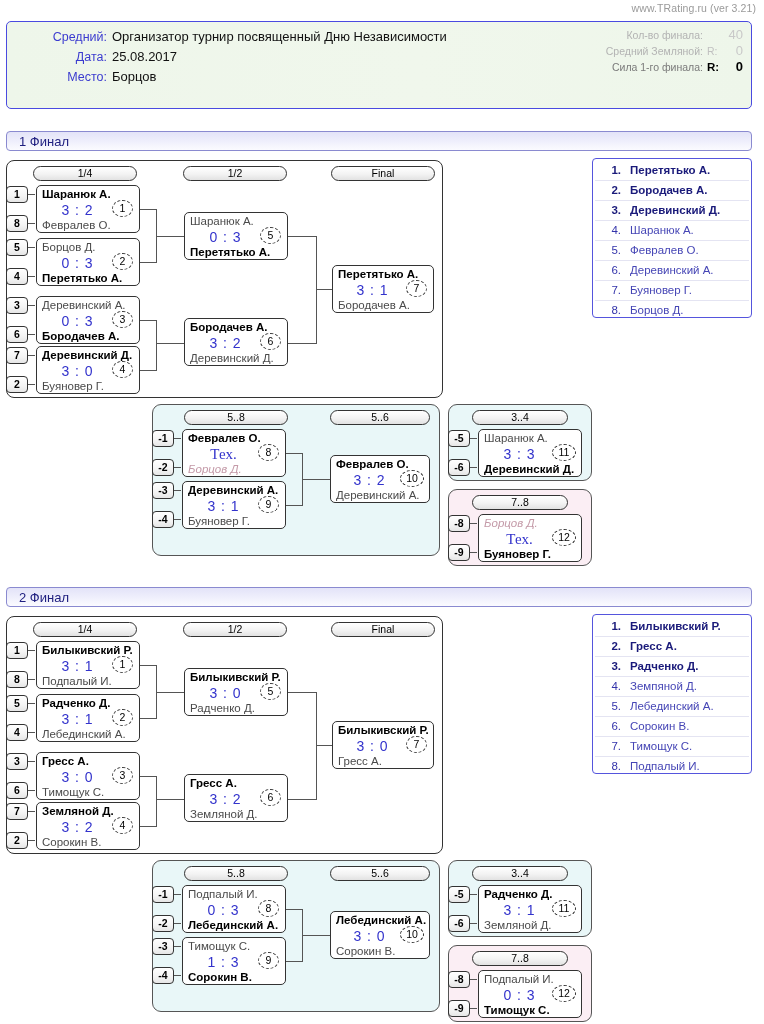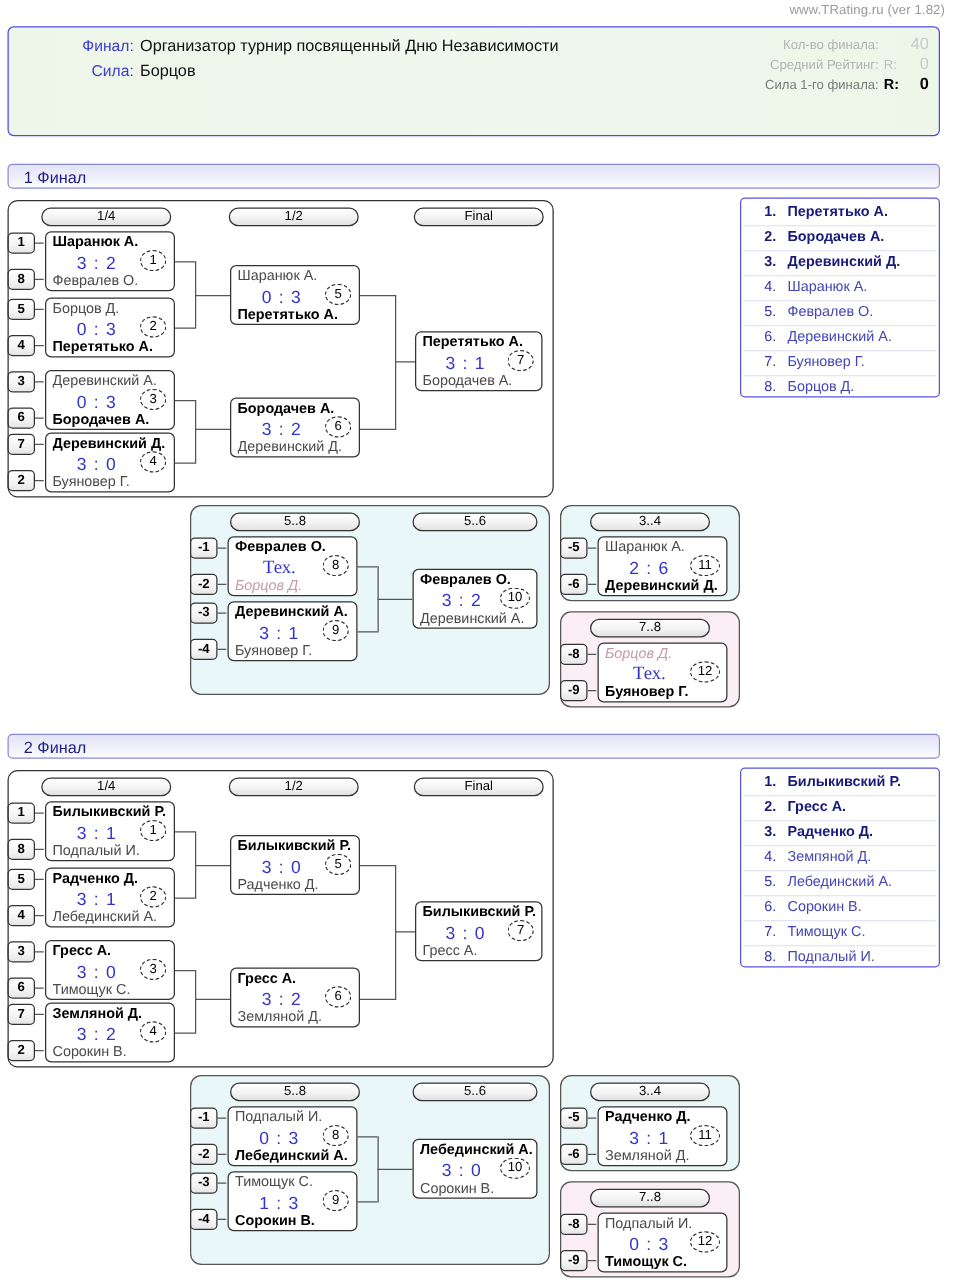--- a/index.html
+++ b/index.html
@@ -147,37 +147,40 @@
   .rankrow .num{
     display:inline-block;width:26px;text-align:right;
     padding-right:9px;color:#3333aa;font-size:11.5px;
   }
   .rankrow .nm{display:inline-block;color:#4545b5;}
   .rankrow.top .num,.rankrow.top .nm{font-weight:bold;color:#1a1a7a;}
 </style>
 </head>
 <body>
 
-<div class="watermark">www.TRating.ru (ver 1.82)</div>
+<div class="watermark">www.TRating.ru (ver 3.21)</div>
 
 <div class="info-box">
   <div class="info-left">
     <div class="info-row">
-      <span class="info-label">Финал:</span><span class="info-value">Организатор турнир посвященный Дню Независимости</span>
+      <span class="info-label">Средний:</span><span class="info-value">Организатор турнир посвященный Дню Независимости</span>
     </div>
     <div class="info-row">
-      <span class="info-label">Сила:</span><span class="info-value">Борцов</span>
+      <span class="info-label">Дата:</span><span class="info-value">25.08.2017</span>
+    </div>
+    <div class="info-row">
+      <span class="info-label">Место:</span><span class="info-value">Борцов</span>
     </div>
   </div>
   <div class="info-right">
     <div class="stat-row">
       <span class="stat-label">Кол-во финала:</span><span class="stat-r"></span><span class="stat-num">40</span>
     </div>
     <div class="stat-row">
-      <span class="stat-label">Средний Рейтинг:</span><span class="stat-r">R:</span><span class="stat-num">0</span>
+      <span class="stat-label">Средний Земляной:</span><span class="stat-r">R:</span><span class="stat-num">0</span>
     </div>
     <div class="stat-row strong">
       <span class="stat-label">Сила 1-го финала:</span><span class="stat-r">R:</span><span class="stat-num">0</span>
     </div>
   </div>
 </div>
 
 <div id="finals-root">
     <div class="section-title" style="top: 131px;">1 Финал</div>
     <div class="main-panel" style="left: 6px; top: 160px; width: 437px; height: 238px;"></div>
@@ -298,21 +301,21 @@
     <div class="ln lnv" style="left: 302px; top: 453px; height: 53px;"></div>
     <div class="ln lnh" style="left: 302px; top: 479px; width: 28px;"></div>
     <div class="place34-panel" style="left: 448px; top: 404px; width: 144px; height: 77px;"></div>
     <div class="round-pill" style="left: 472px; top: 410px; width: 96px;">3..4</div>
     <div class="seed" style="left: 448px; top: 430px;">-5</div>
     <div class="ln lnh" style="left: 470px; top: 438px; width: 7px;"></div>
     <div class="seed" style="left: 448px; top: 459px;">-6</div>
     <div class="ln lnh" style="left: 470px; top: 467px; width: 7px;"></div>
     <div class="match" style="left: 478px; top: 429px; width: 104px; height: 48px;">
       <div class="p">Шаранюк А.</div>
-      <div class="sc">2 : 6</div>
+      <div class="sc">3 : 3</div>
       <div class="p win">Деревинский Д.</div>
     </div>
     <div class="gameno wide" style="left: 552px; top: 444px;">11</div>
     <div class="place78-panel" style="left: 448px; top: 489px; width: 144px; height: 77px;"></div>
     <div class="round-pill" style="left: 472px; top: 495px; width: 96px;">7..8</div>
     <div class="seed" style="left: 448px; top: 515px;">-8</div>
     <div class="ln lnh" style="left: 470px; top: 523px; width: 7px;"></div>
     <div class="seed" style="left: 448px; top: 544px;">-9</div>
     <div class="ln lnh" style="left: 470px; top: 552px; width: 7px;"></div>
     <div class="match" style="left: 478px; top: 514px; width: 104px; height: 48px;">

